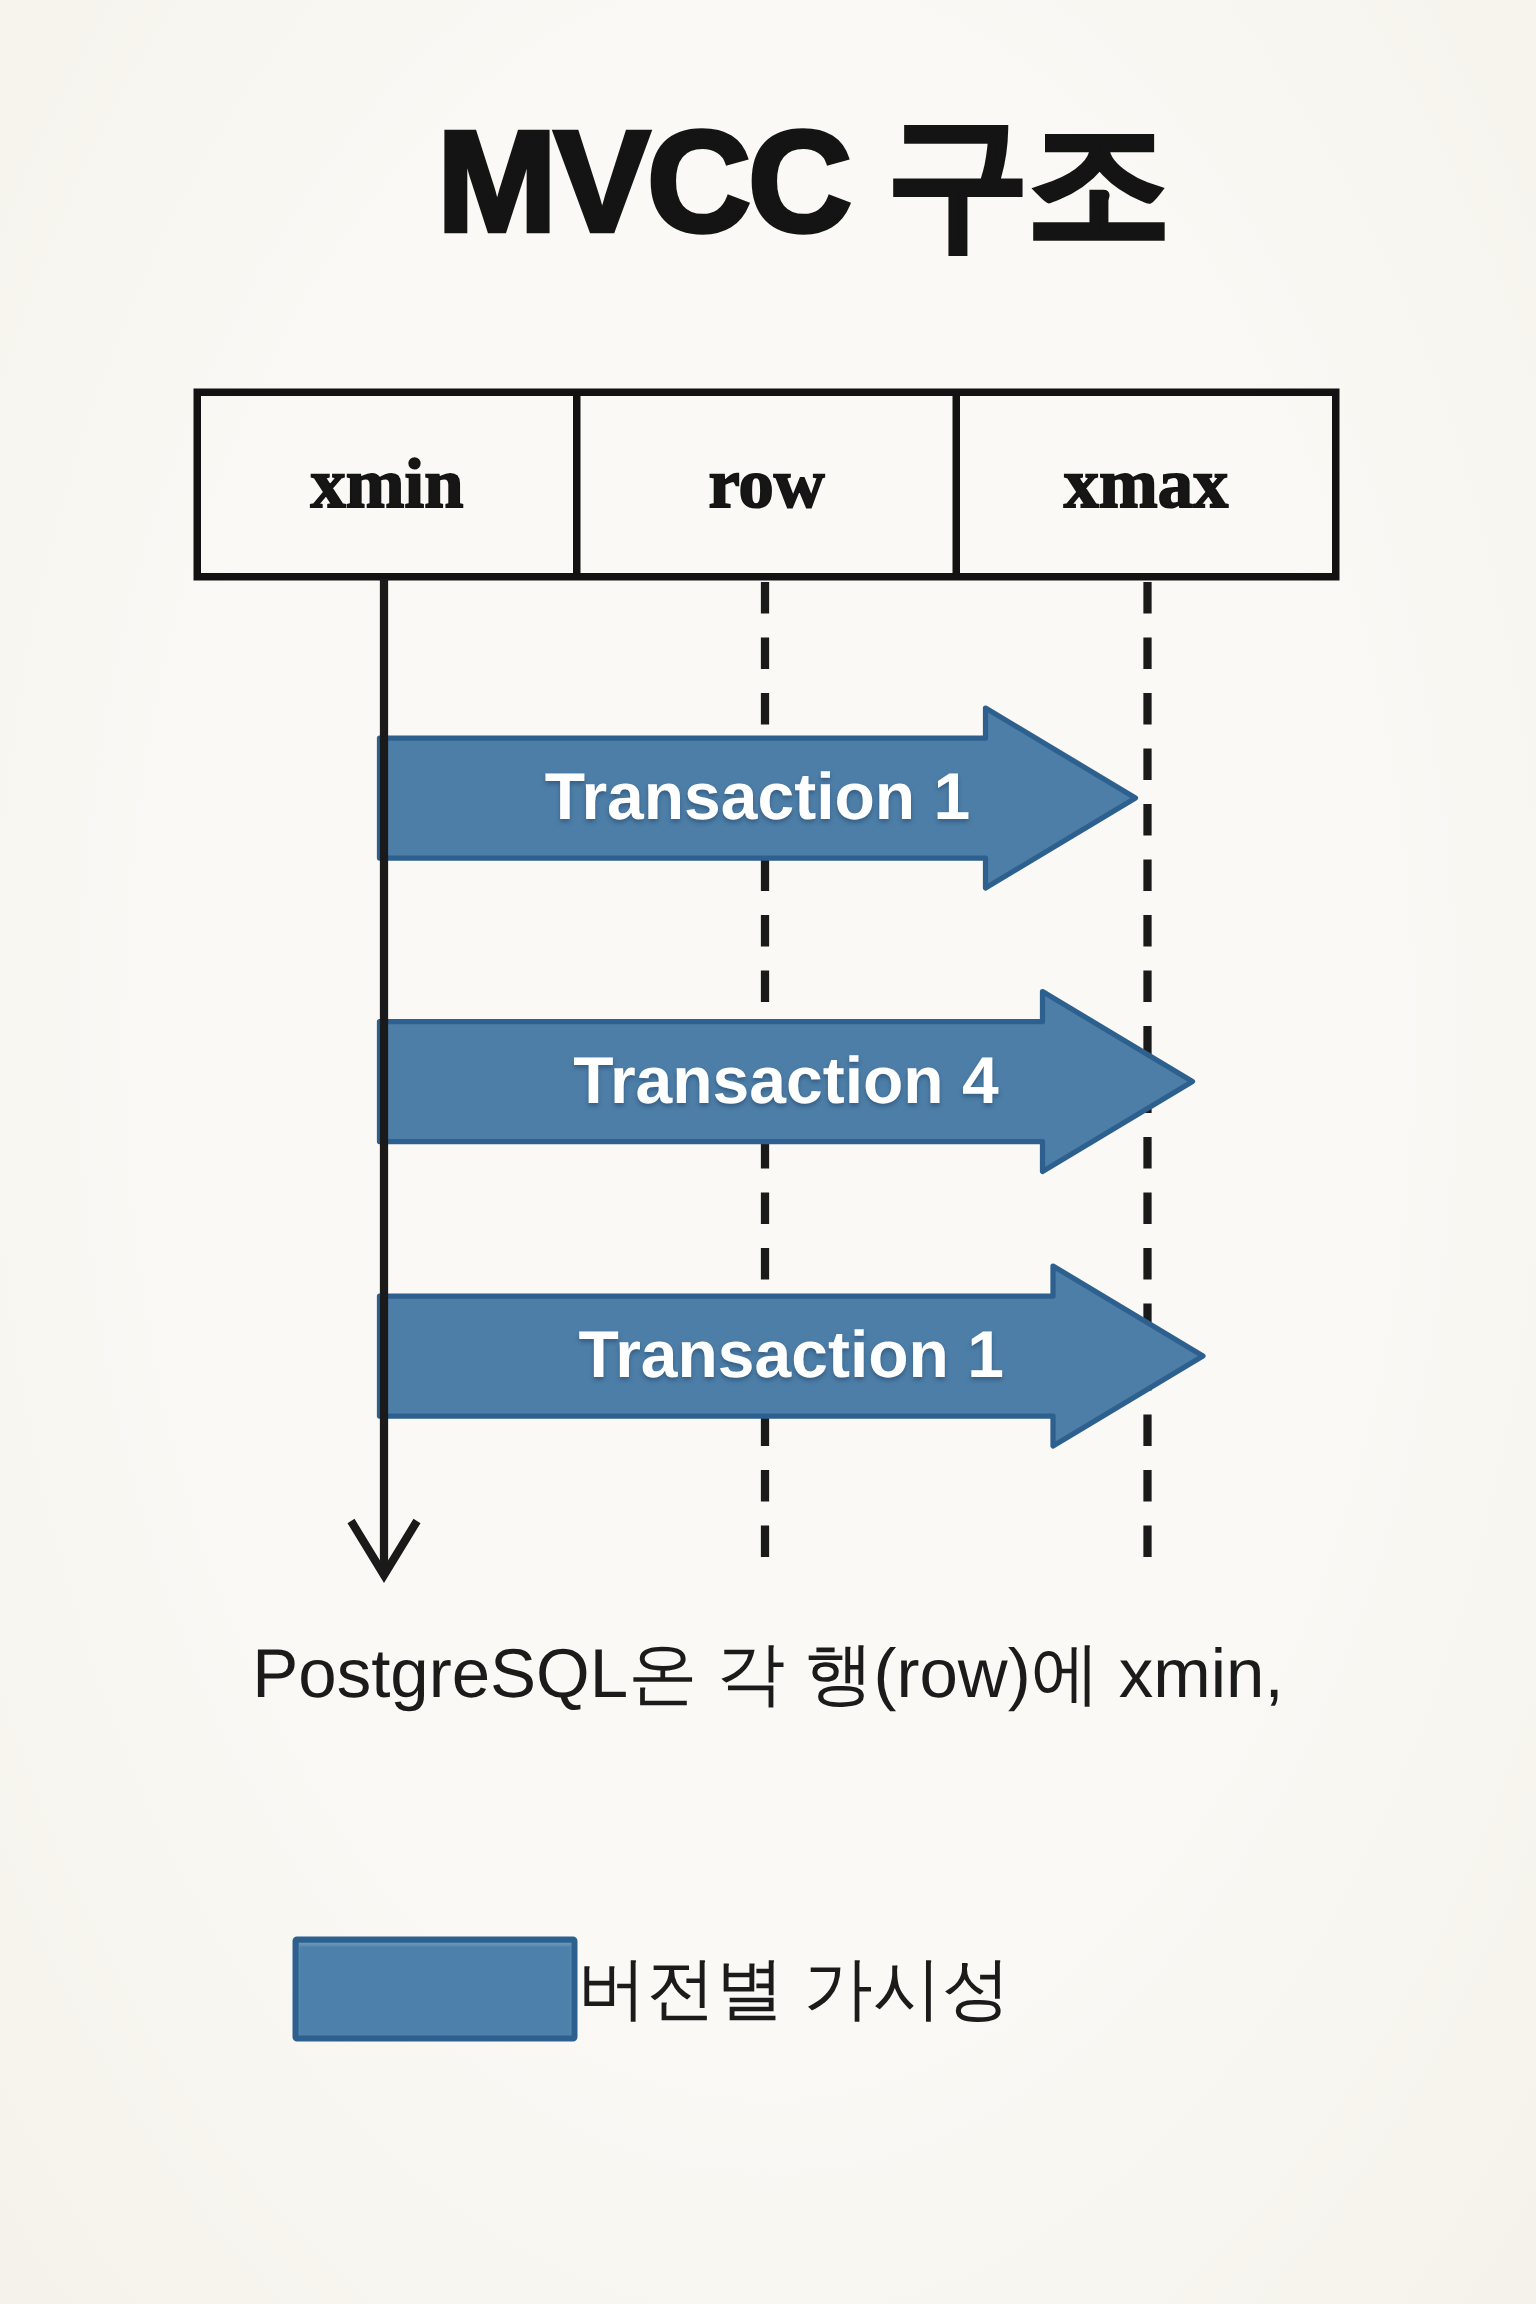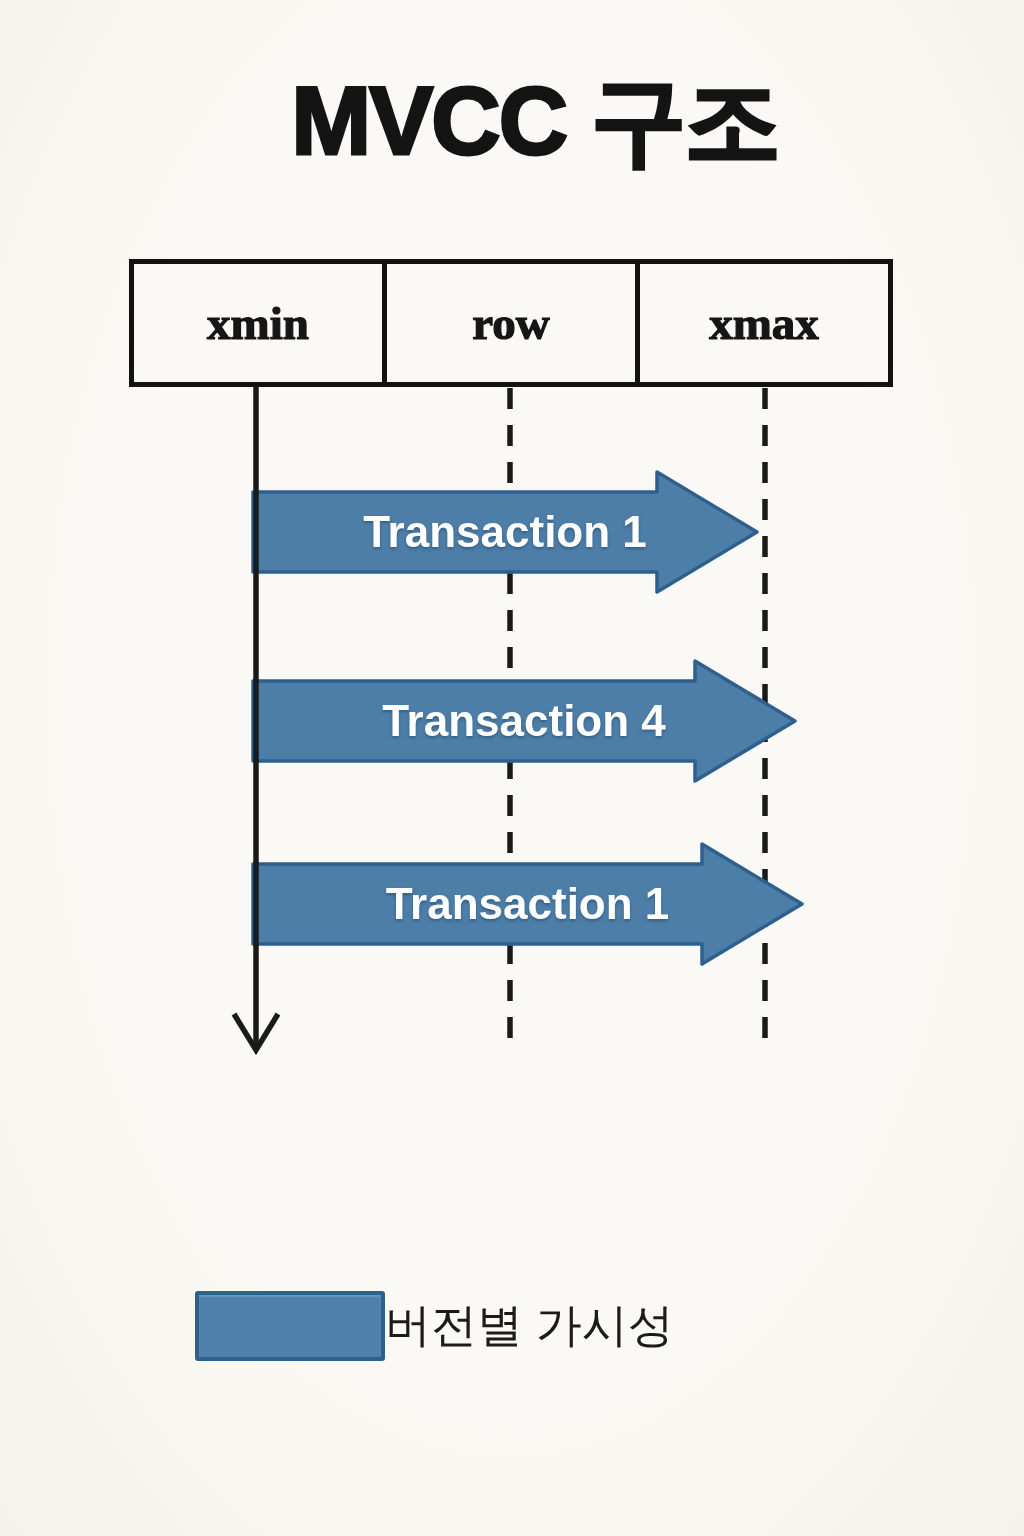--- a/index.html
+++ b/index.html
@@ -125,20 +125,21 @@
 
     <line x1="256" y1="386" x2="256" y2="1046" stroke="#1a1a1a" stroke-width="5.5"></line>
     <polyline points="234,1014 256,1050 278,1014" fill="none" stroke="#1a1a1a" stroke-width="5.5"></polyline>
   </svg>
 
   <div class="arrow-label lbl-t1">Transaction 1</div>
   <div class="arrow-label lbl-t2">Transaction 4</div>
   <div class="arrow-label lbl-t3">Transaction 1</div>
 
   <div class="caption">
+    <div>PostgreSQL온 각 행(row)에 xmin,</div>
   </div>
 
   <div class="legend">
     <span class="legend-swatch"></span>
     <span class="legend-label">버전별 가시성</span>
   </div>
 
 </div>
 
 </body></html>

